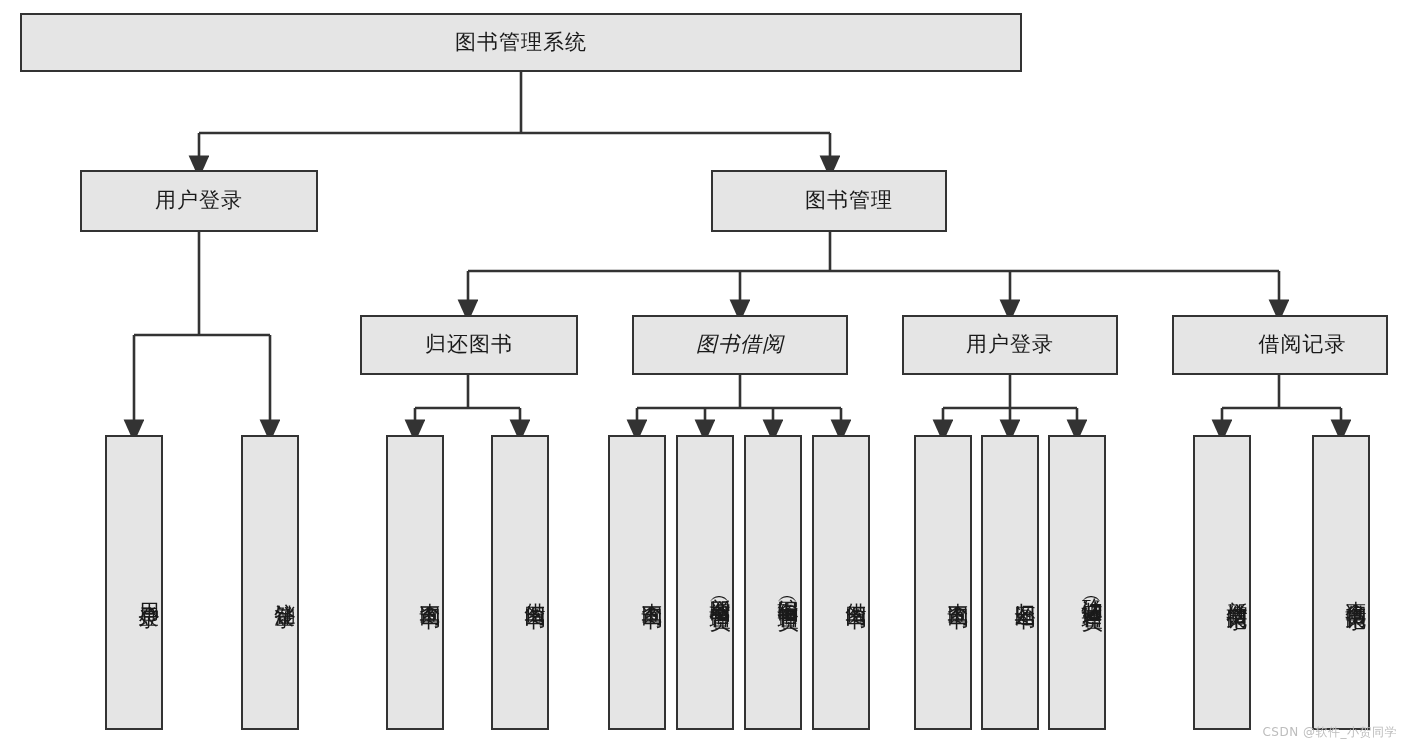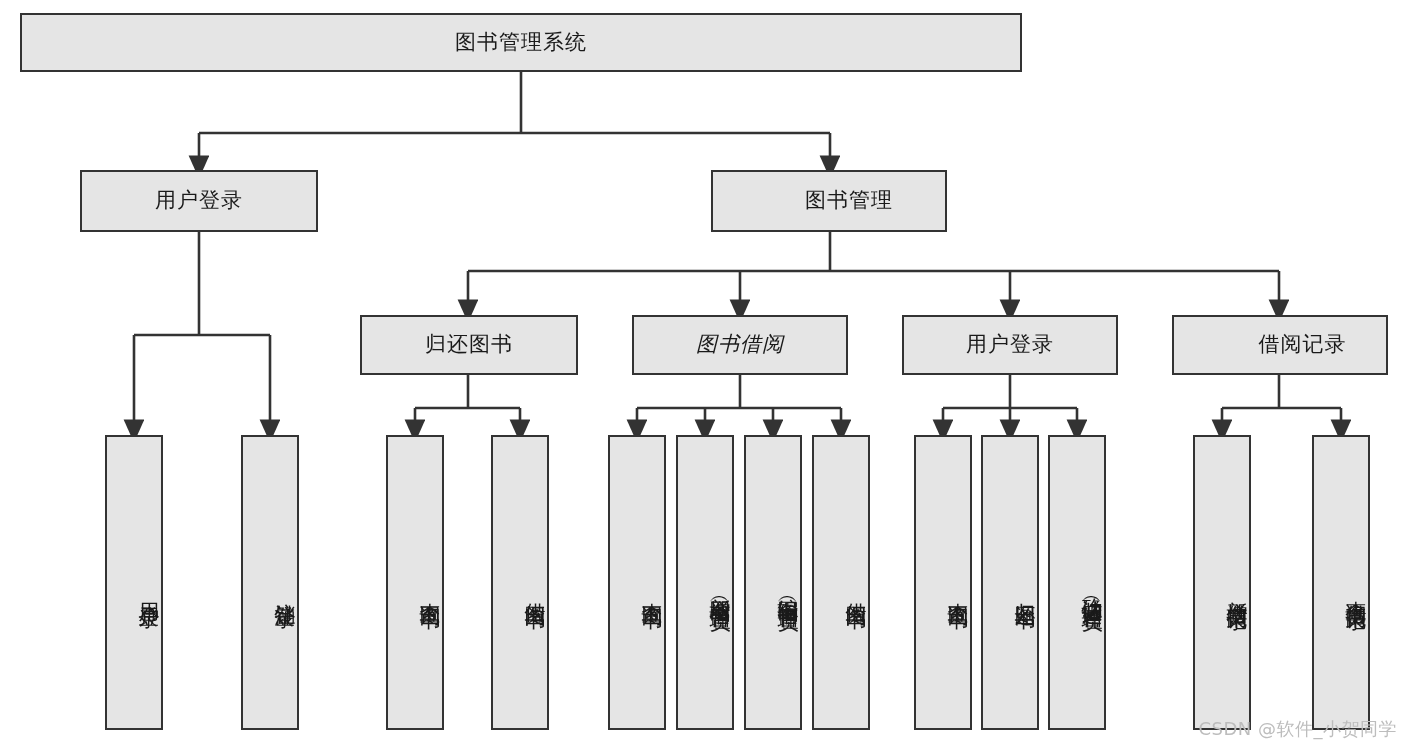--- a/index.html
+++ b/index.html
@@ -54,21 +54,21 @@
   }
   .node.v .vtext {
     writing-mode: vertical-rl;
     text-orientation: upright;
     white-space: nowrap;
   }
   #watermark {
     position: absolute;
     right: 8px;
     bottom: 6px;
-    font-size: 18px;
+    font-size: 12px;
     color: #bdbdbd;
     letter-spacing: 0.5px;
     white-space: nowrap;
     z-index: 3;
   }
 </style>
 </head>
 <body>
 
 <div id="canvas">

